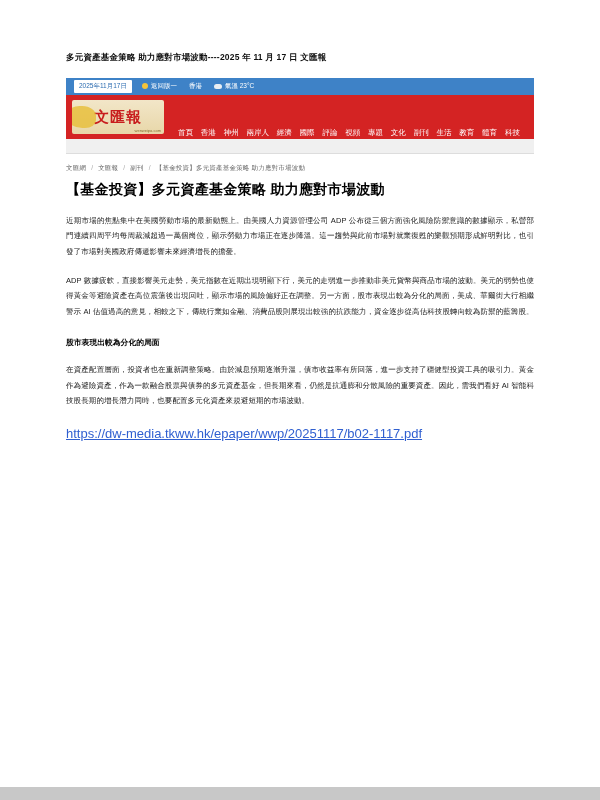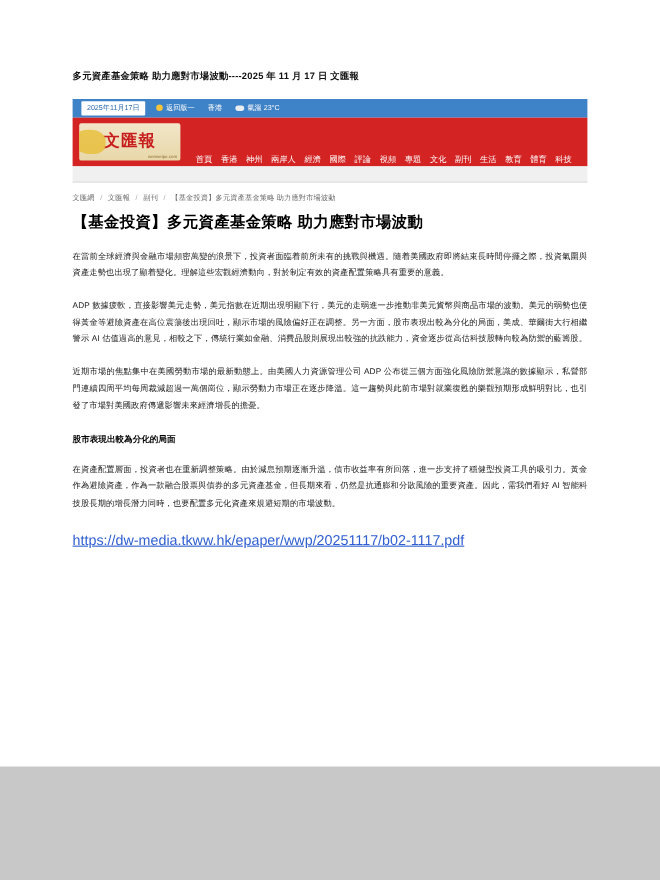--- a/index.html
+++ b/index.html
@@ -5,27 +5,27 @@
   html, body {
     margin: 0;
     padding: 0;
     background: #c8c8c8;
   }
   body {
     font-family: "Liberation Sans", sans-serif;
   }
   .page {
     width: 600px;
-    height: 697px;
+    height: 787px;
     background: #ffffff;
     margin: 0 auto;
     position: relative;
     overflow: hidden;
     box-sizing: border-box;
-    padding: 16px 66px;
+    padding: 4px 66px;
   }
   .doc-title {
     font-size: 8.5px;
     font-weight: bold;
     color: #111;
     margin-top: 48px;
     line-height: 1.4;
     letter-spacing: 0.2px;
   }
 
@@ -240,23 +240,22 @@
       <span>文匯報</span>
       <span class="sep">/</span>
       <span>副刊</span>
       <span class="sep">/</span>
       <span>【基金投資】多元資產基金策略 助力應對市場波動</span>
     </div>
 
     <h1 class="headline">【基金投資】多元資產基金策略 助力應對市場波動</h1>
 
 
-    <p class="body">在當前全球經濟與金融市場頻密萬變的浪景下，投資者面臨着前所未有的挑戰與機遇。隨着美國政府即將結束長時間停擺之際，投資氣圍與資產走勢也出現了顯着變化。理解這些宏觀經濟動向，對於制定有效的資產配置策略具有重要的意義。</p>
+    <p class="body">近期市場的焦點集中在美國勞動市場的最新動態上。由美國人力資源管理公司 ADP 公布從三個方面強化風險防禦意識的數據顯示，私營部門連續四周平均每周裁減超過一萬個崗位，顯示勞動力市場正在逐步降溫。這一趨勢與此前市場對就業復甦的樂觀預期形成鮮明對比，也引發了市場對美國政府傳遞影響未來經濟增長的擔憂。</p>
     <p class="body">ADP 數據疲軟，直接影響美元走勢，美元指數在近期出現明顯下行，美元的走弱進一步推動非美元貨幣與商品市場的波動。美元的弱勢也使得黃金等避險資產在高位震蕩後出現回吐，顯示市場的風險偏好正在調整。另一方面，股市表現出較為分化的局面，美成、華爾街大行相繼警示 AI 估值過高的意見，相較之下，傳統行業如金融、消費品股則展現出較強的抗跌能力，資金逐步從高估科技股轉向較為防禦的藍籌股。</p>
-    <p class="body">近期市場的焦點集中在美國勞動市場的最新動態上。由美國人力資源管理公司 ADP 公布從三個方面強化風險防禦意識的數據顯示，私營部門連續四周平均每周裁減超過一萬個崗位，顯示勞動力市場正在逐步降溫。這一趨勢與此前市場對就業復甦的樂觀預期形成鮮明對比，也引發了市場對美國政府傳遞影響未來經濟增長的擔憂。</p>
 
     <h3 class="sub">股市表現出較為分化的局面</h3>
 
     <p class="body">在資產配置層面，投資者也在重新調整策略。由於減息預期逐漸升溫，債市收益率有所回落，進一步支持了穩健型投資工具的吸引力。黃金作為避險資產，作為一款融合股票與債券的多元資產基金，但長期來看，仍然是抗通膨和分散風險的重要資產。因此，需我們看好 AI 智能科技股長期的增長潛力同時，也要配置多元化資產來規避短期的市場波動。</p>
 
     <a class="src-link" href="#">https://dw-media.tkww.hk/epaper/wwp/20251117/b02-1117.pdf</a>
   </div>
 
 </div>
 

